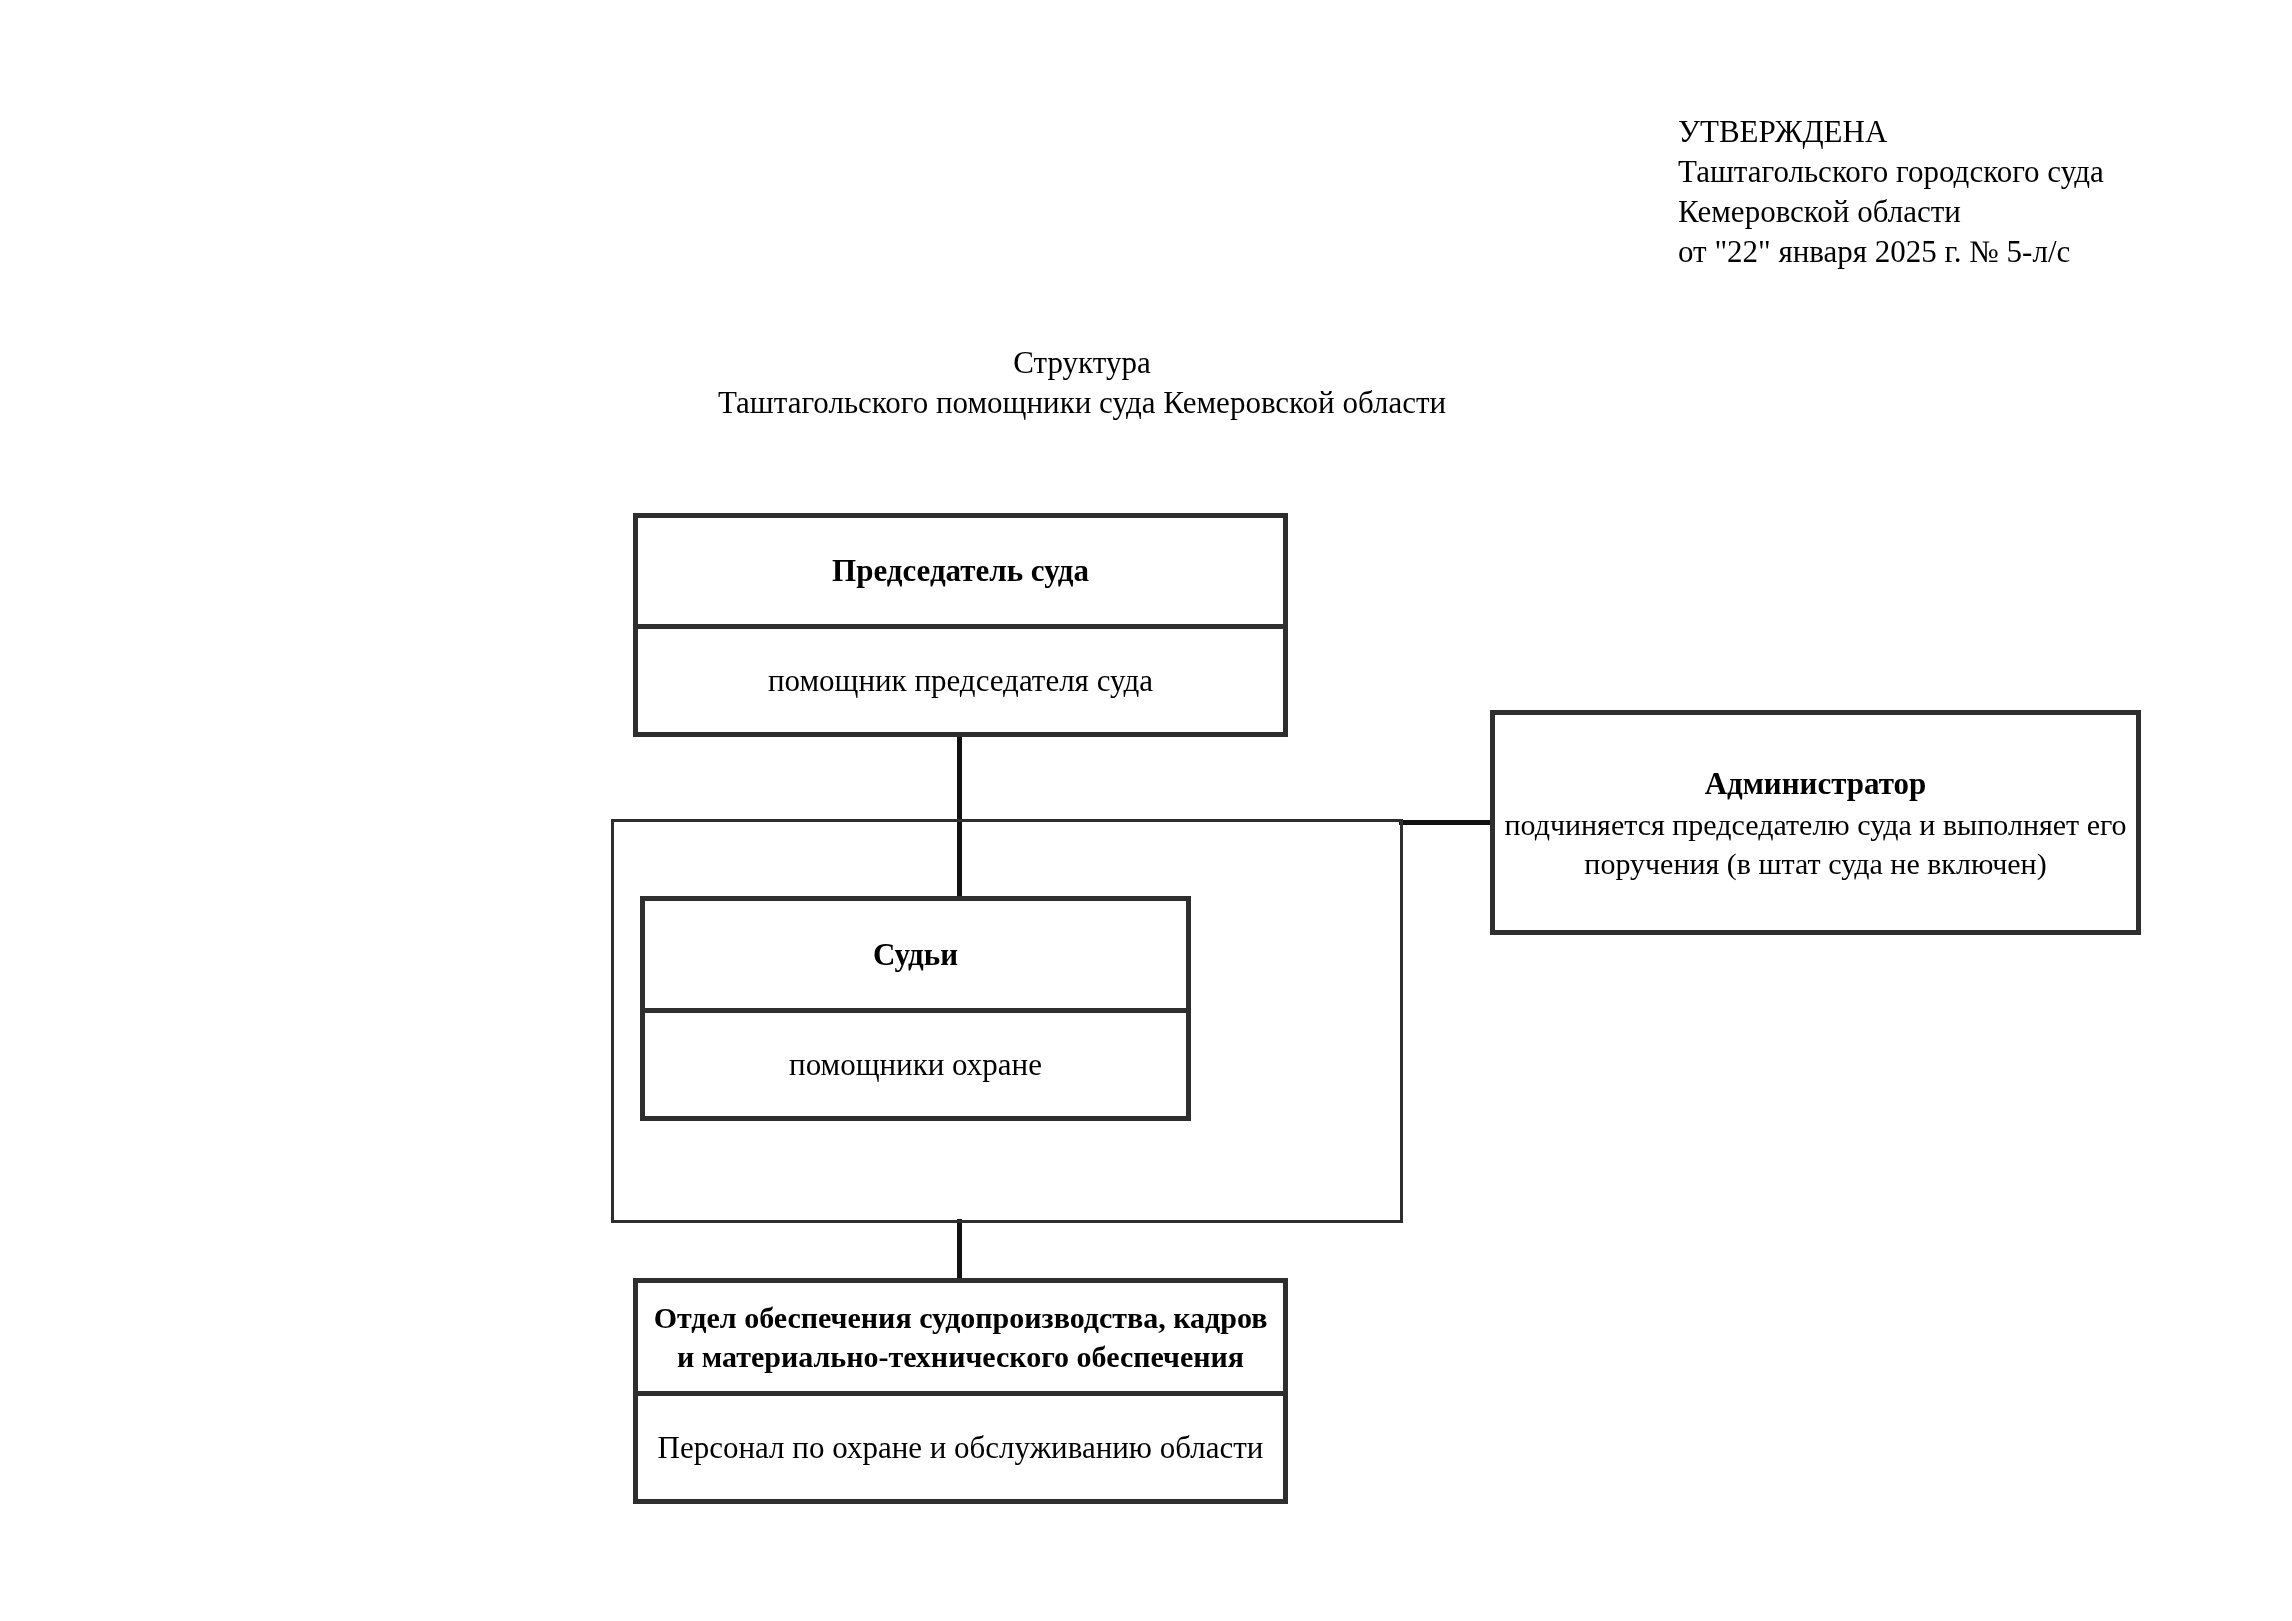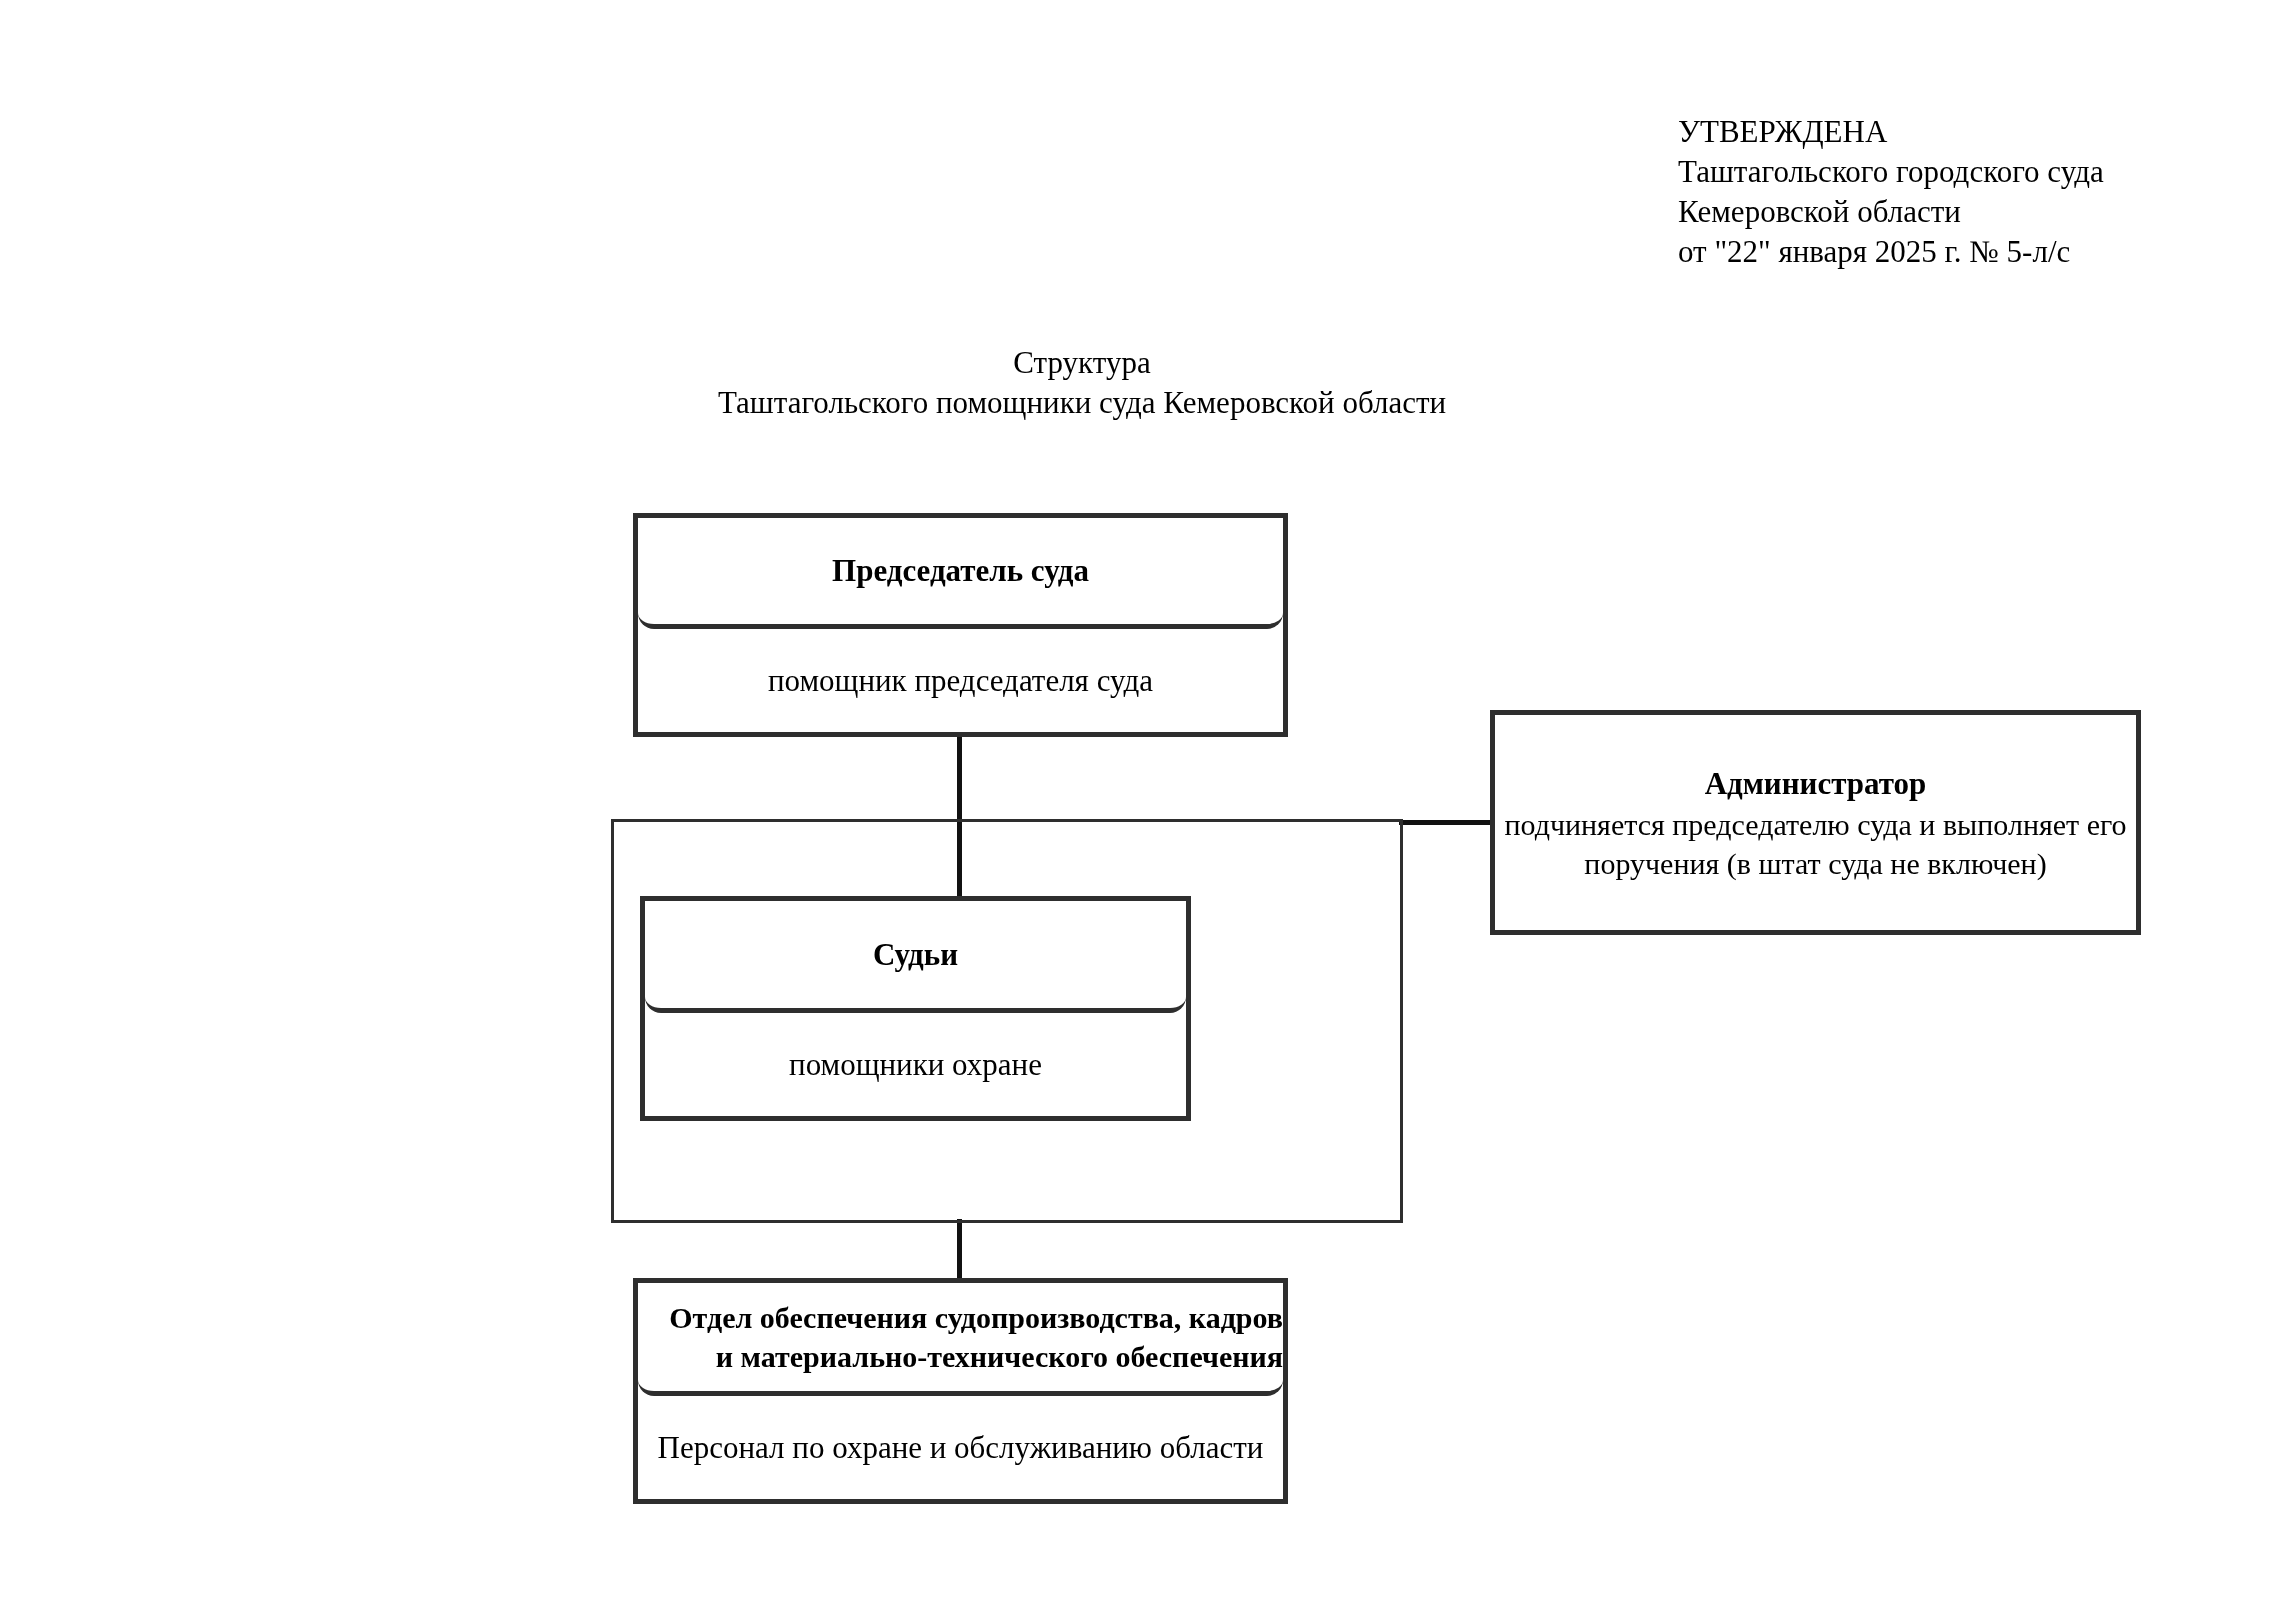--- a/index.html
+++ b/index.html
@@ -42,32 +42,32 @@
     background:transparent;
     display:flex;flex-direction:column;
   }
   .group-box{
     position:absolute;box-sizing:border-box;
     border:3.9px solid var(--border-color);
     background:transparent;
   }
   .cell{
     display:flex;align-items:center;justify-content:center;
-    text-align:center;font-size:31px;border-radius:16px;
+    text-align:center;font-size:31px;
   }
   .cell.head{border-bottom:5.9px solid var(--border-color);font-weight:bold;}
   .cell.sub{flex:1;}
   #chairman-box{left:633px;top:513px;width:655px;height:224px;}
   #chairman-box .head{height:106px;flex:none;}
   #judges-group{left:611px;top:819px;width:792px;height:404px;}
   #judges-box{left:640px;top:896px;width:551px;height:225px;}
   #judges-box .head{height:107px;flex:none;}
   #department-box{left:633px;top:1278px;width:655px;height:226px;}
   #department-box .head{height:108px;flex:none;flex-direction:column;justify-content:center;
-    font-size:30px;line-height:39px;white-space:nowrap;align-items:flex-end;}
+    font-size:30px;line-height:39px;white-space:nowrap;}
   #admin-box{
     left:1490px;top:710px;width:651px;height:225px;
     justify-content:center;text-align:center;
   }
   #admin-box .admin-title{font-size:31px;line-height:43px;font-weight:bold;}
   #admin-box .admin-desc{font-size:30px;line-height:39px;white-space:nowrap;}
 </style>
 </head>
 <body>
 

